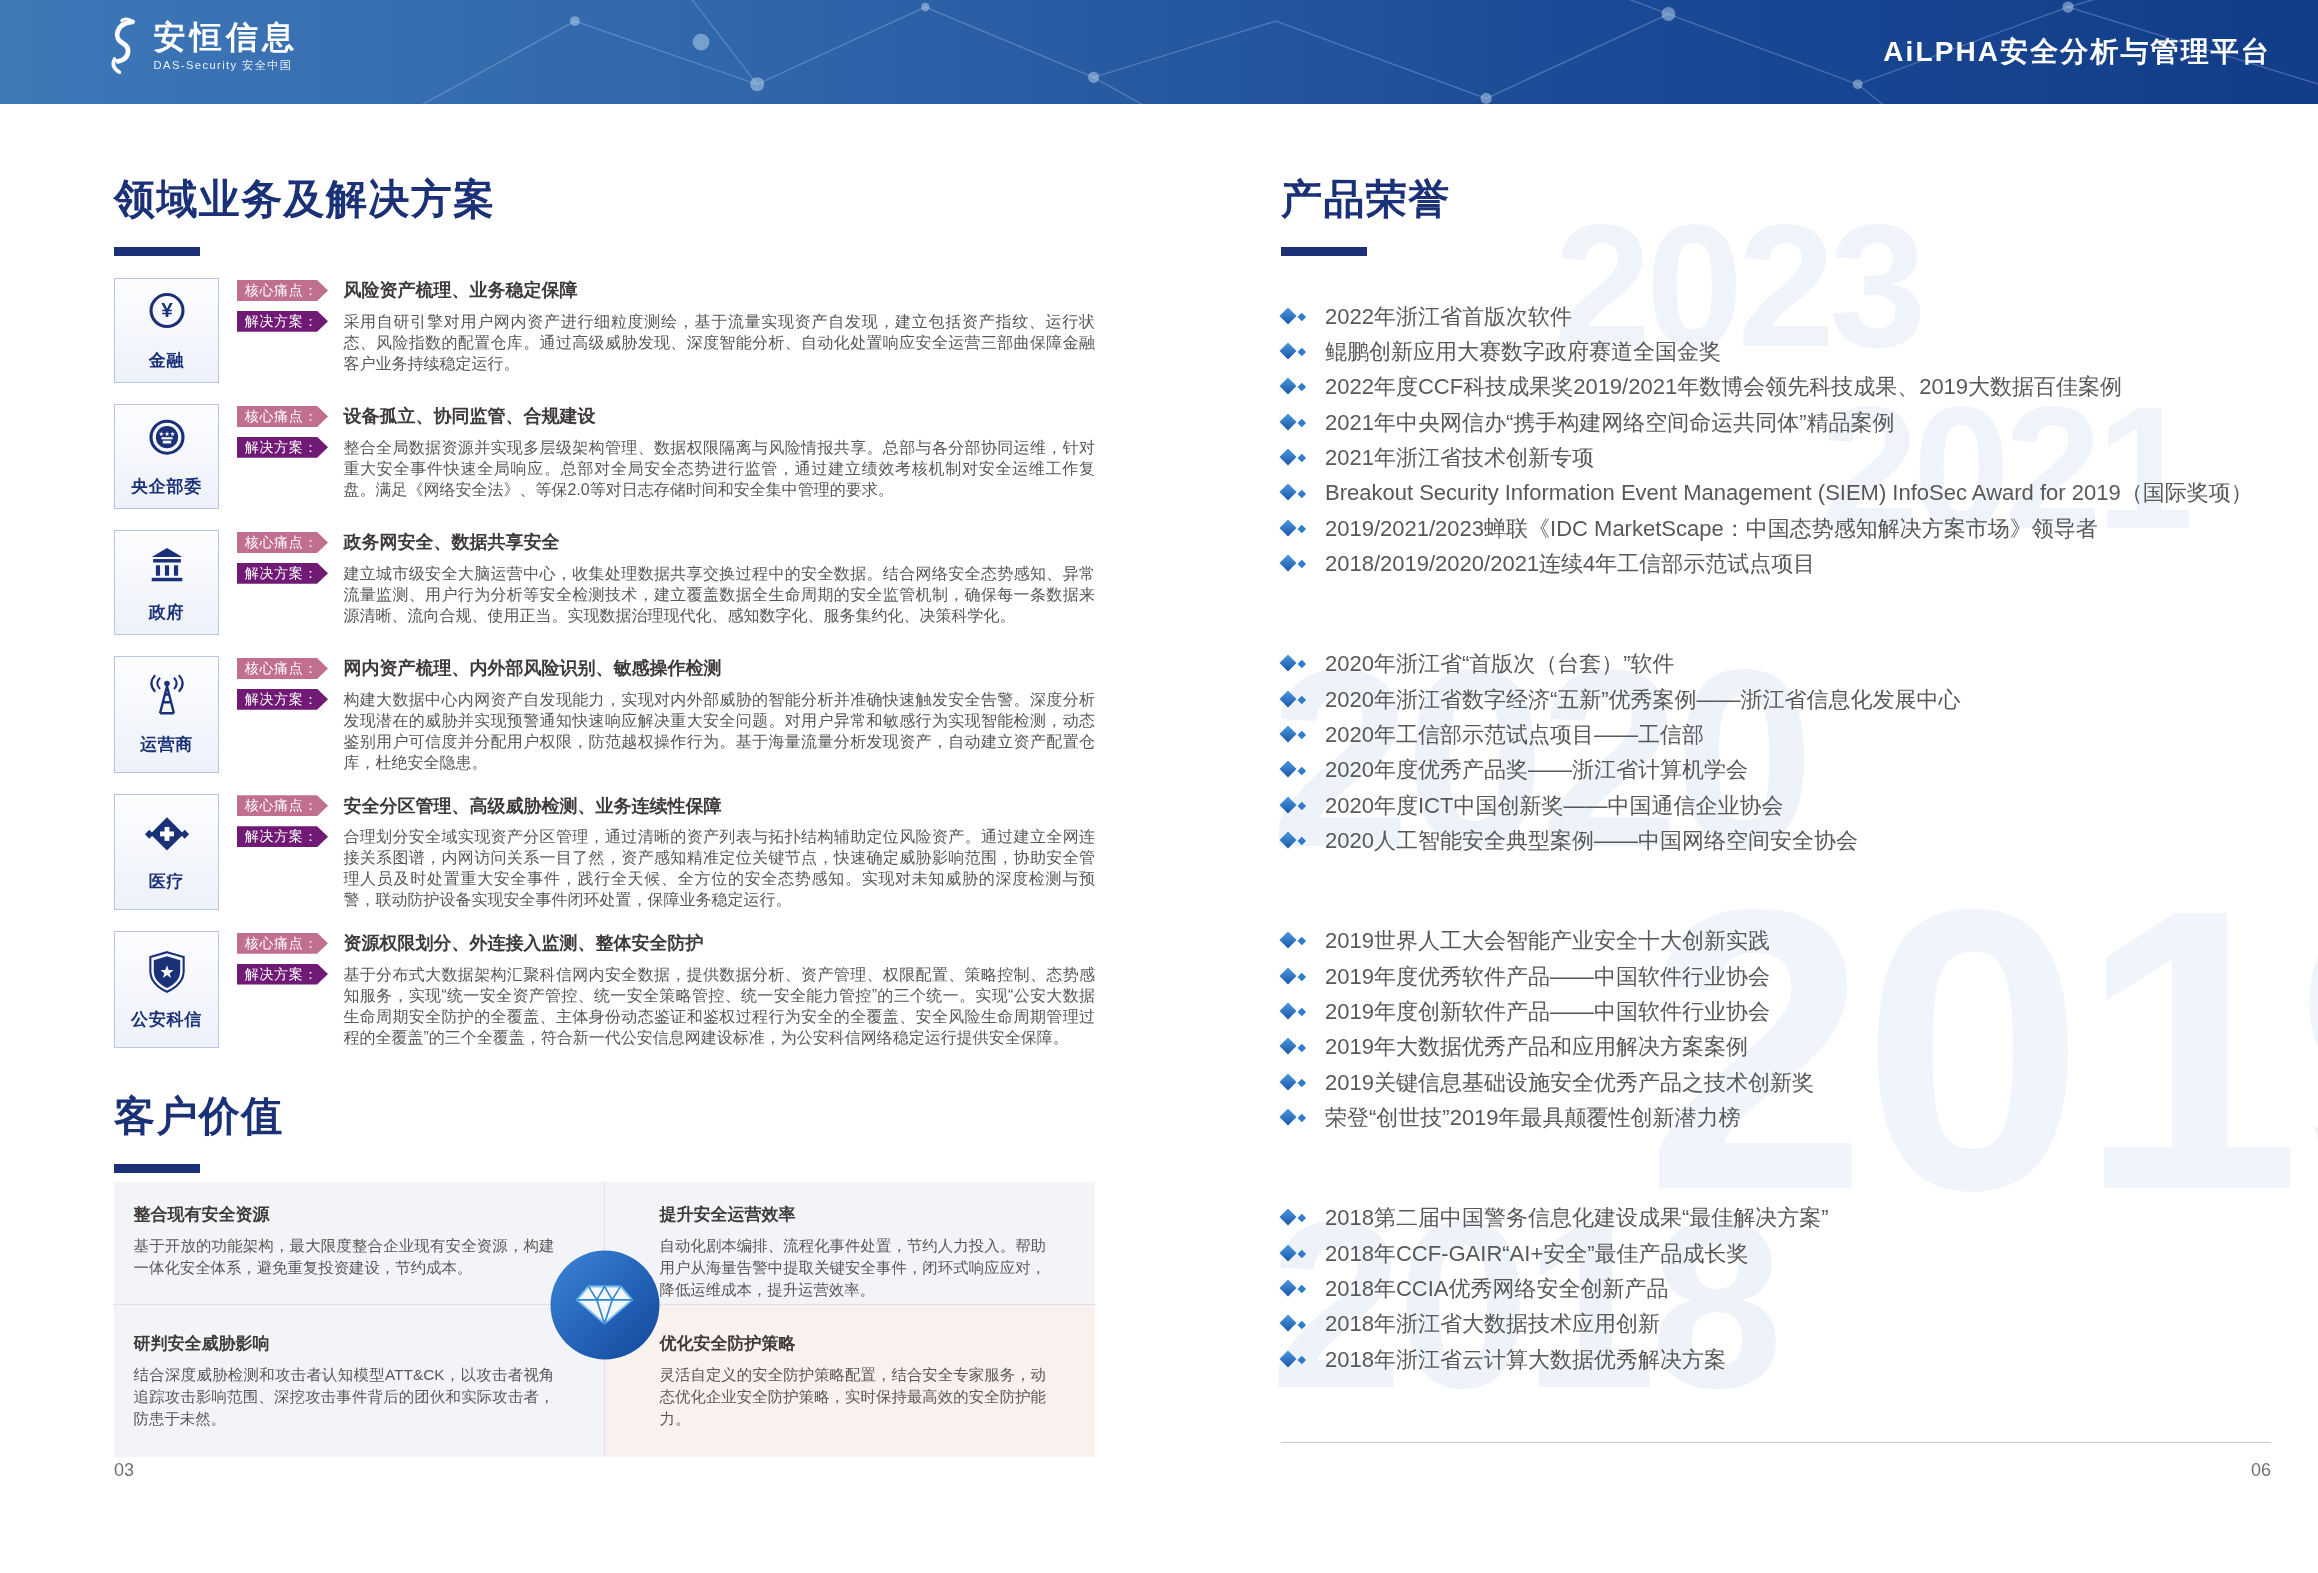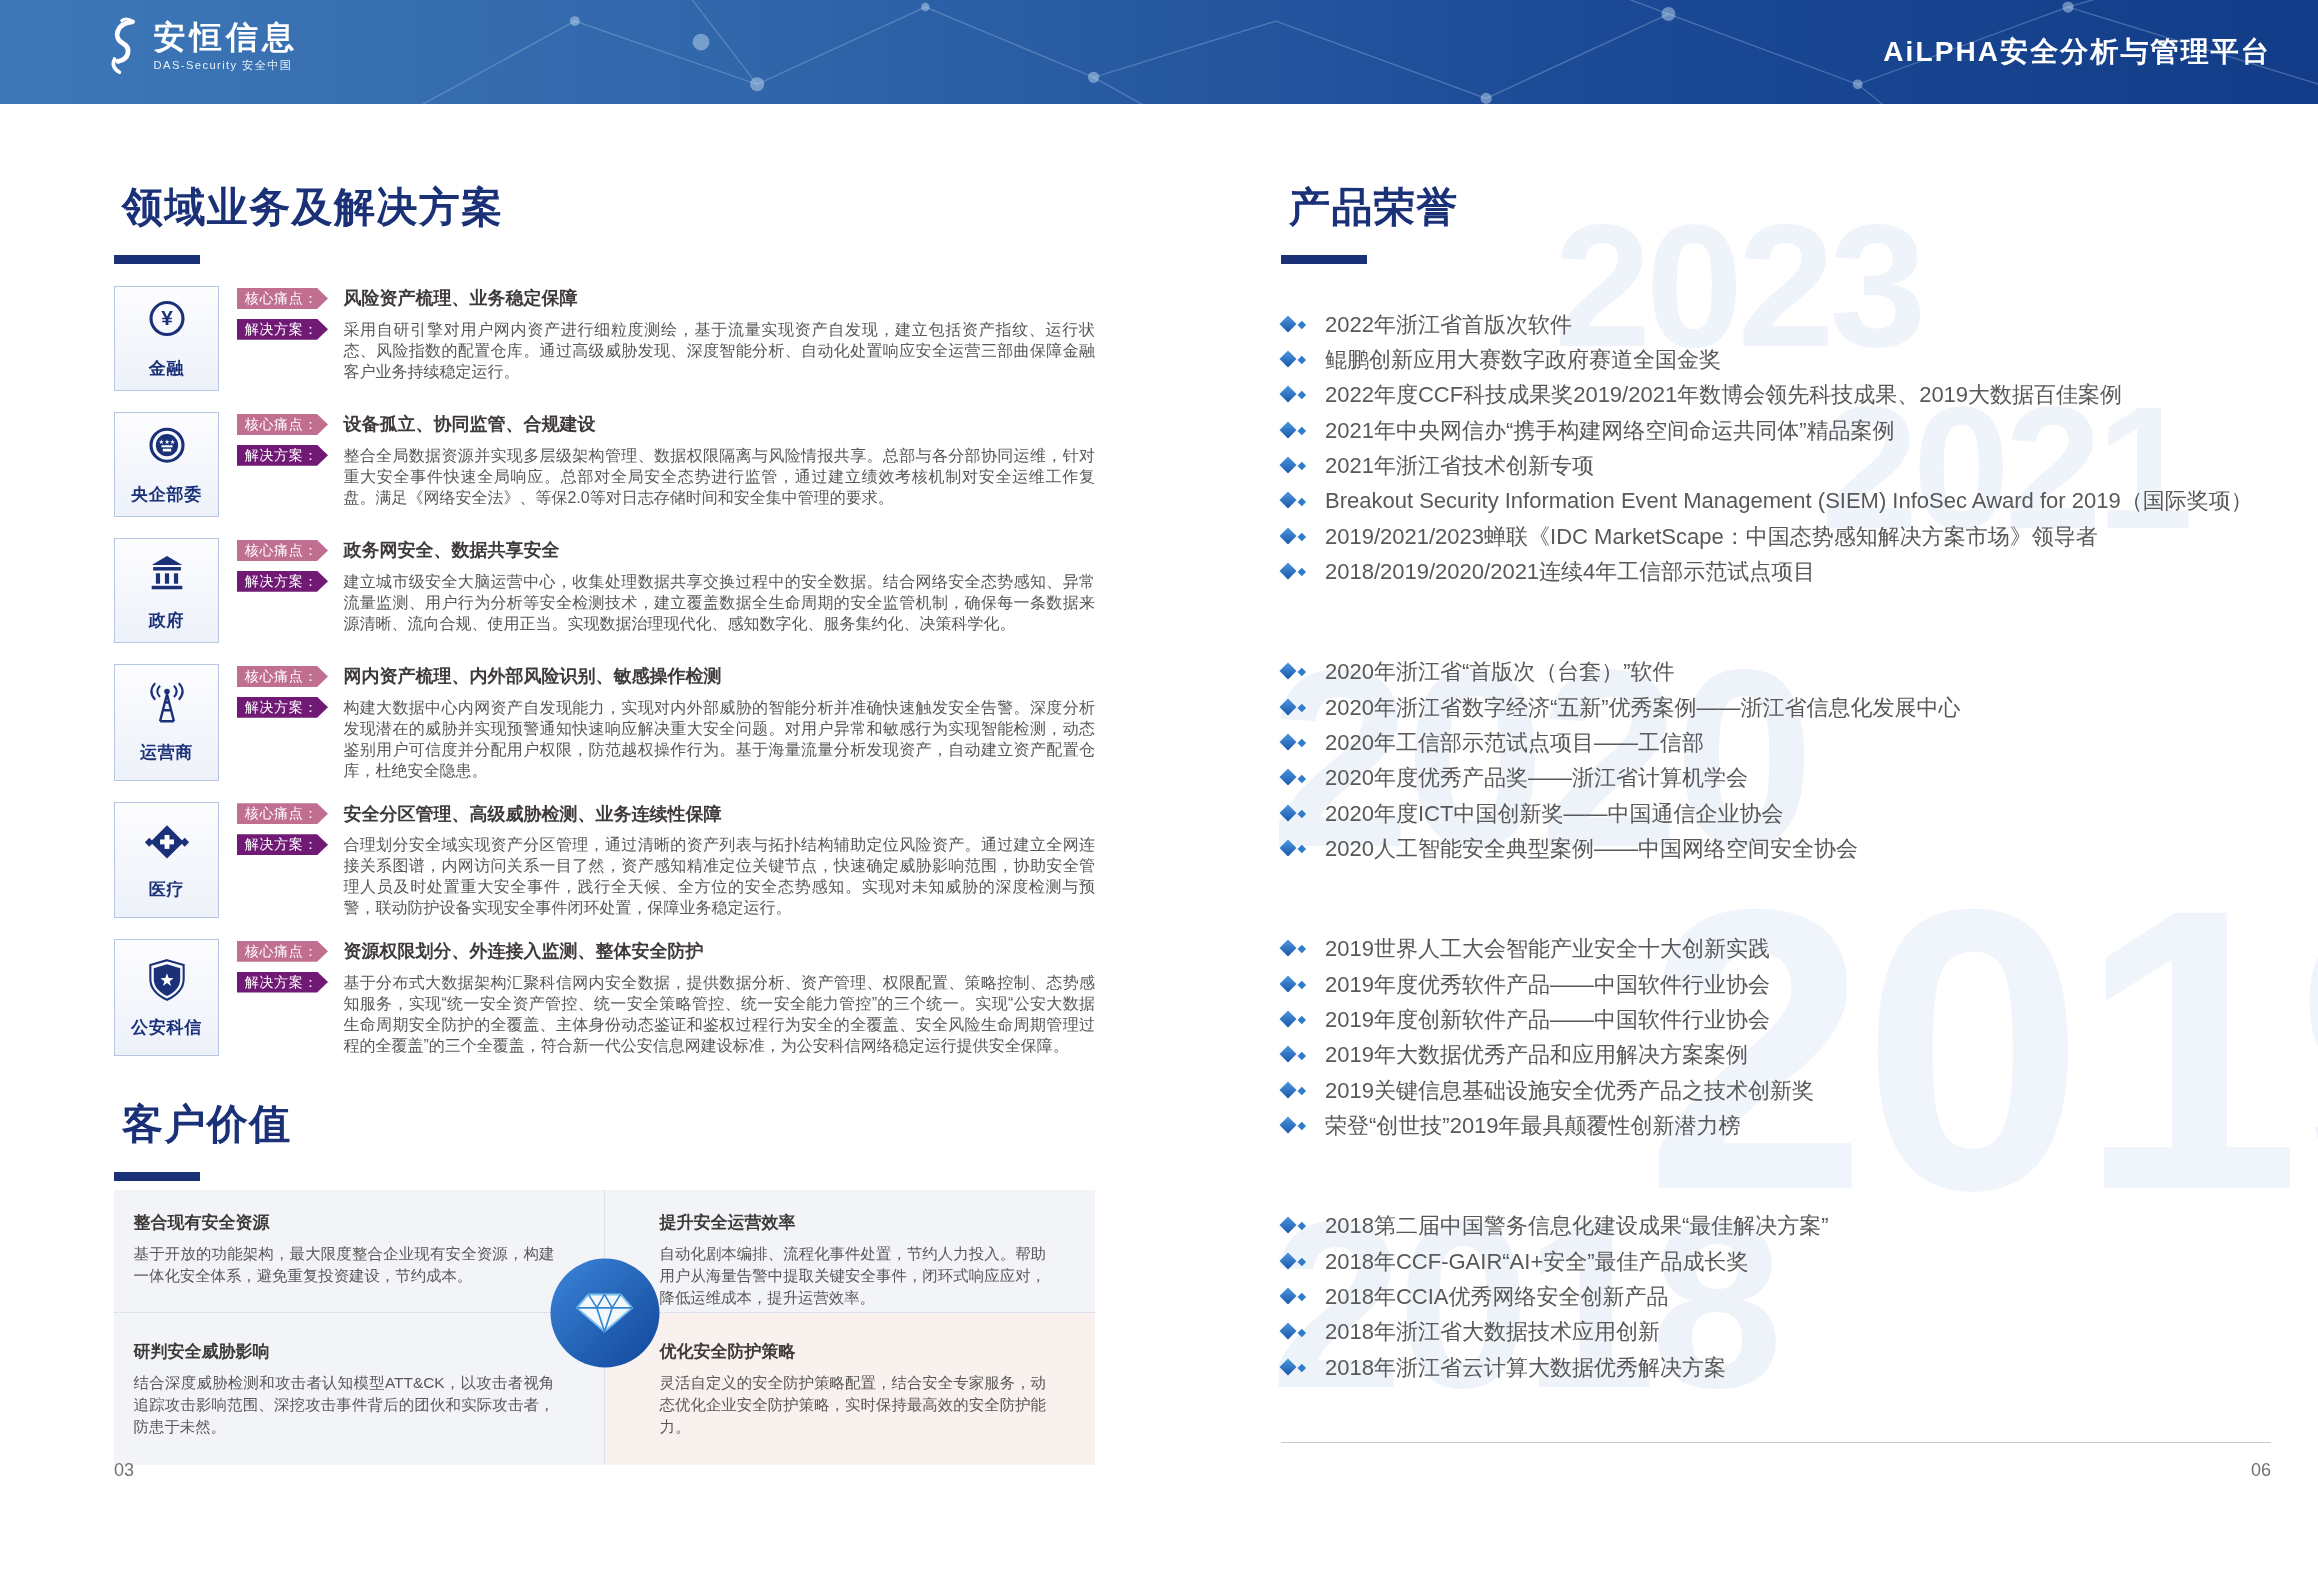--- a/index.html
+++ b/index.html
@@ -10,21 +10,21 @@
   .hdr{position:absolute;left:0;top:0;width:2319px;height:104px;
        background:linear-gradient(90deg,#3e78b7 0%,#2f64a9 35%,#1b4995 70%,#123c88 100%);}
   .hdr-net{position:absolute;left:0;top:0;width:100%;height:100%;}
   .logo{position:absolute;left:105px;top:14px;display:flex;align-items:center;gap:12.6px;}
   .logo-cn{font-size:32px;font-weight:700;color:#fff;letter-spacing:4.2px;line-height:1;}
   .logo-en{font-size:11.2px;color:#e8f1fa;letter-spacing:1.4px;margin-top:5.6px;}
   .hdr-title{position:absolute;right:48px;top:50%;transform:translateY(-50%);
              font-size:28px;font-weight:700;color:#ffffff;letter-spacing:2.1px;}
 
   
-  .sec-title{margin:8px;font-size:41px;line-height:45px;font-weight:700;color:#1a3178;letter-spacing:1.4px;}
+  .sec-title{margin:0;font-size:41px;line-height:45px;font-weight:700;color:#1a3178;letter-spacing:1.4px;}
   .title-bar{width:86px;height:9px;background:#1a3178;margin-top:25px;}
 
   
   .lp{position:absolute;left:114px;top:177px;width:981px;}
   .rows{margin-top:22.4px;}
   .sector-row{display:flex;gap:18px;margin-bottom:21px;align-items:stretch;}
   .icon-box{flex:0 0 105px;box-sizing:border-box;border:0.7px solid #b7c7e3;
             background:linear-gradient(180deg,#fdfdff 0%,#edf1f9 100%);
             display:flex;flex-direction:column;justify-content:center;align-items:center;gap:9.8px;min-height:105px;}
   .icon-label{font-size:17px;font-weight:700;color:#1a3178;letter-spacing:0.7px;}

